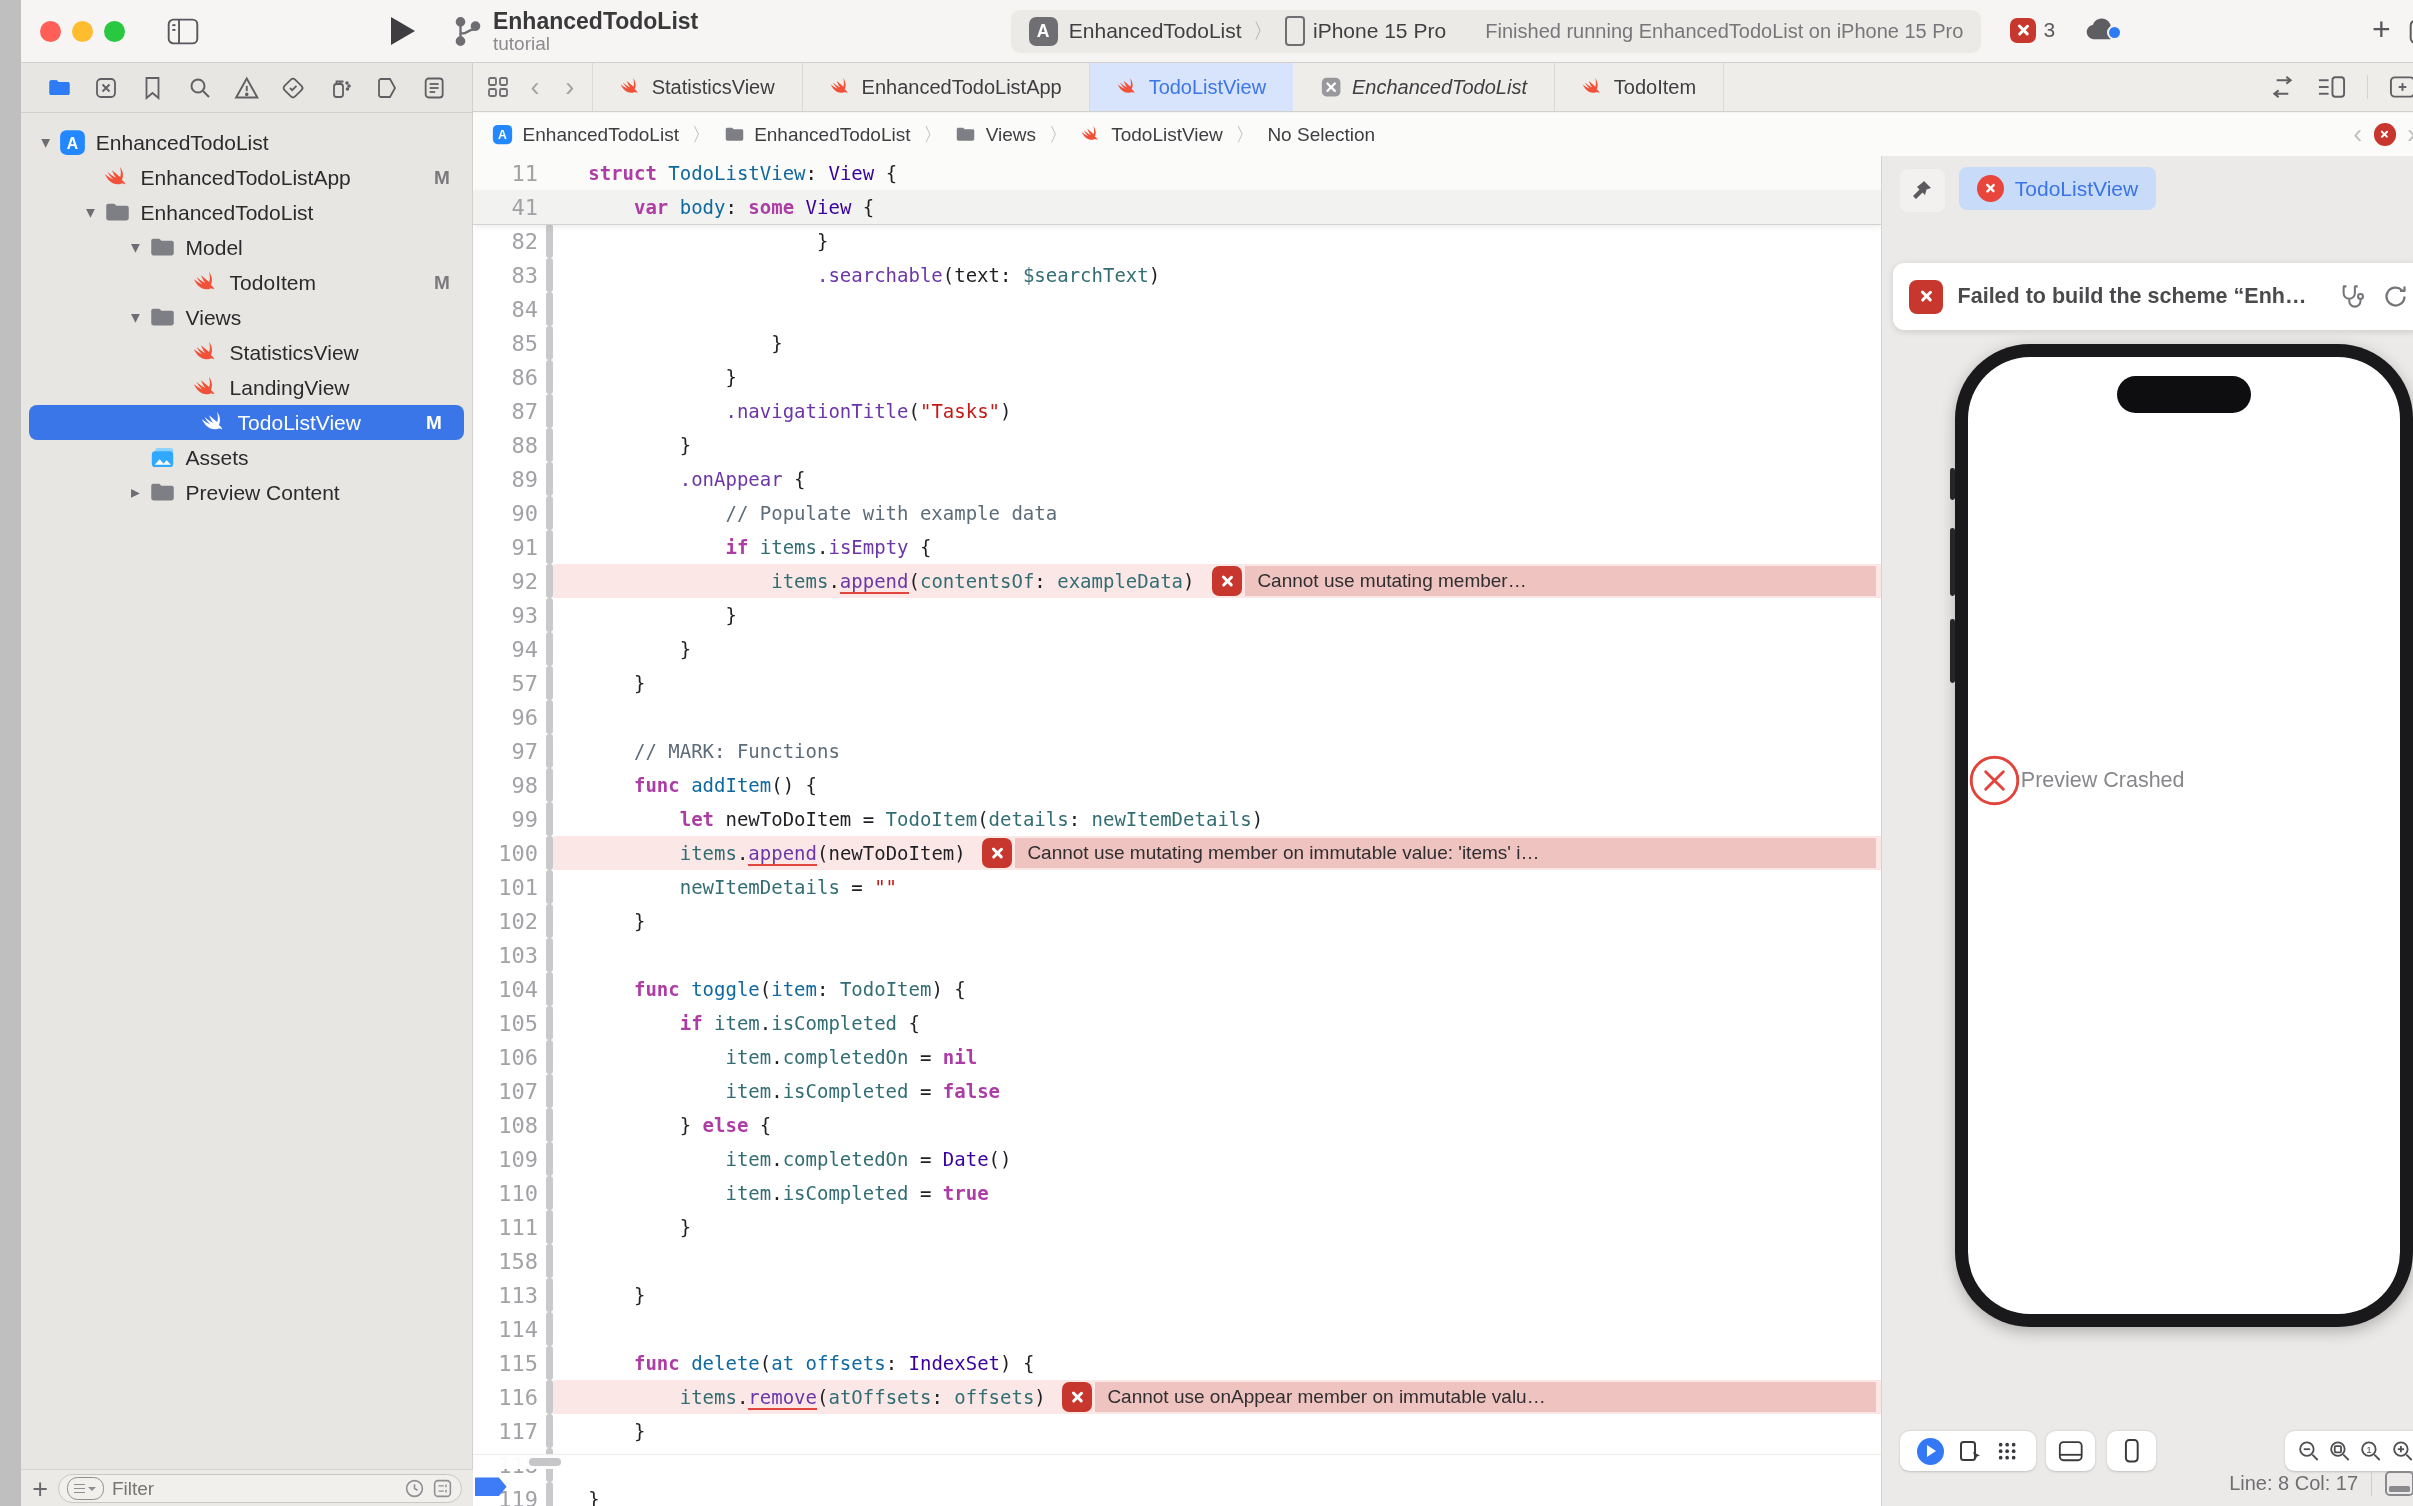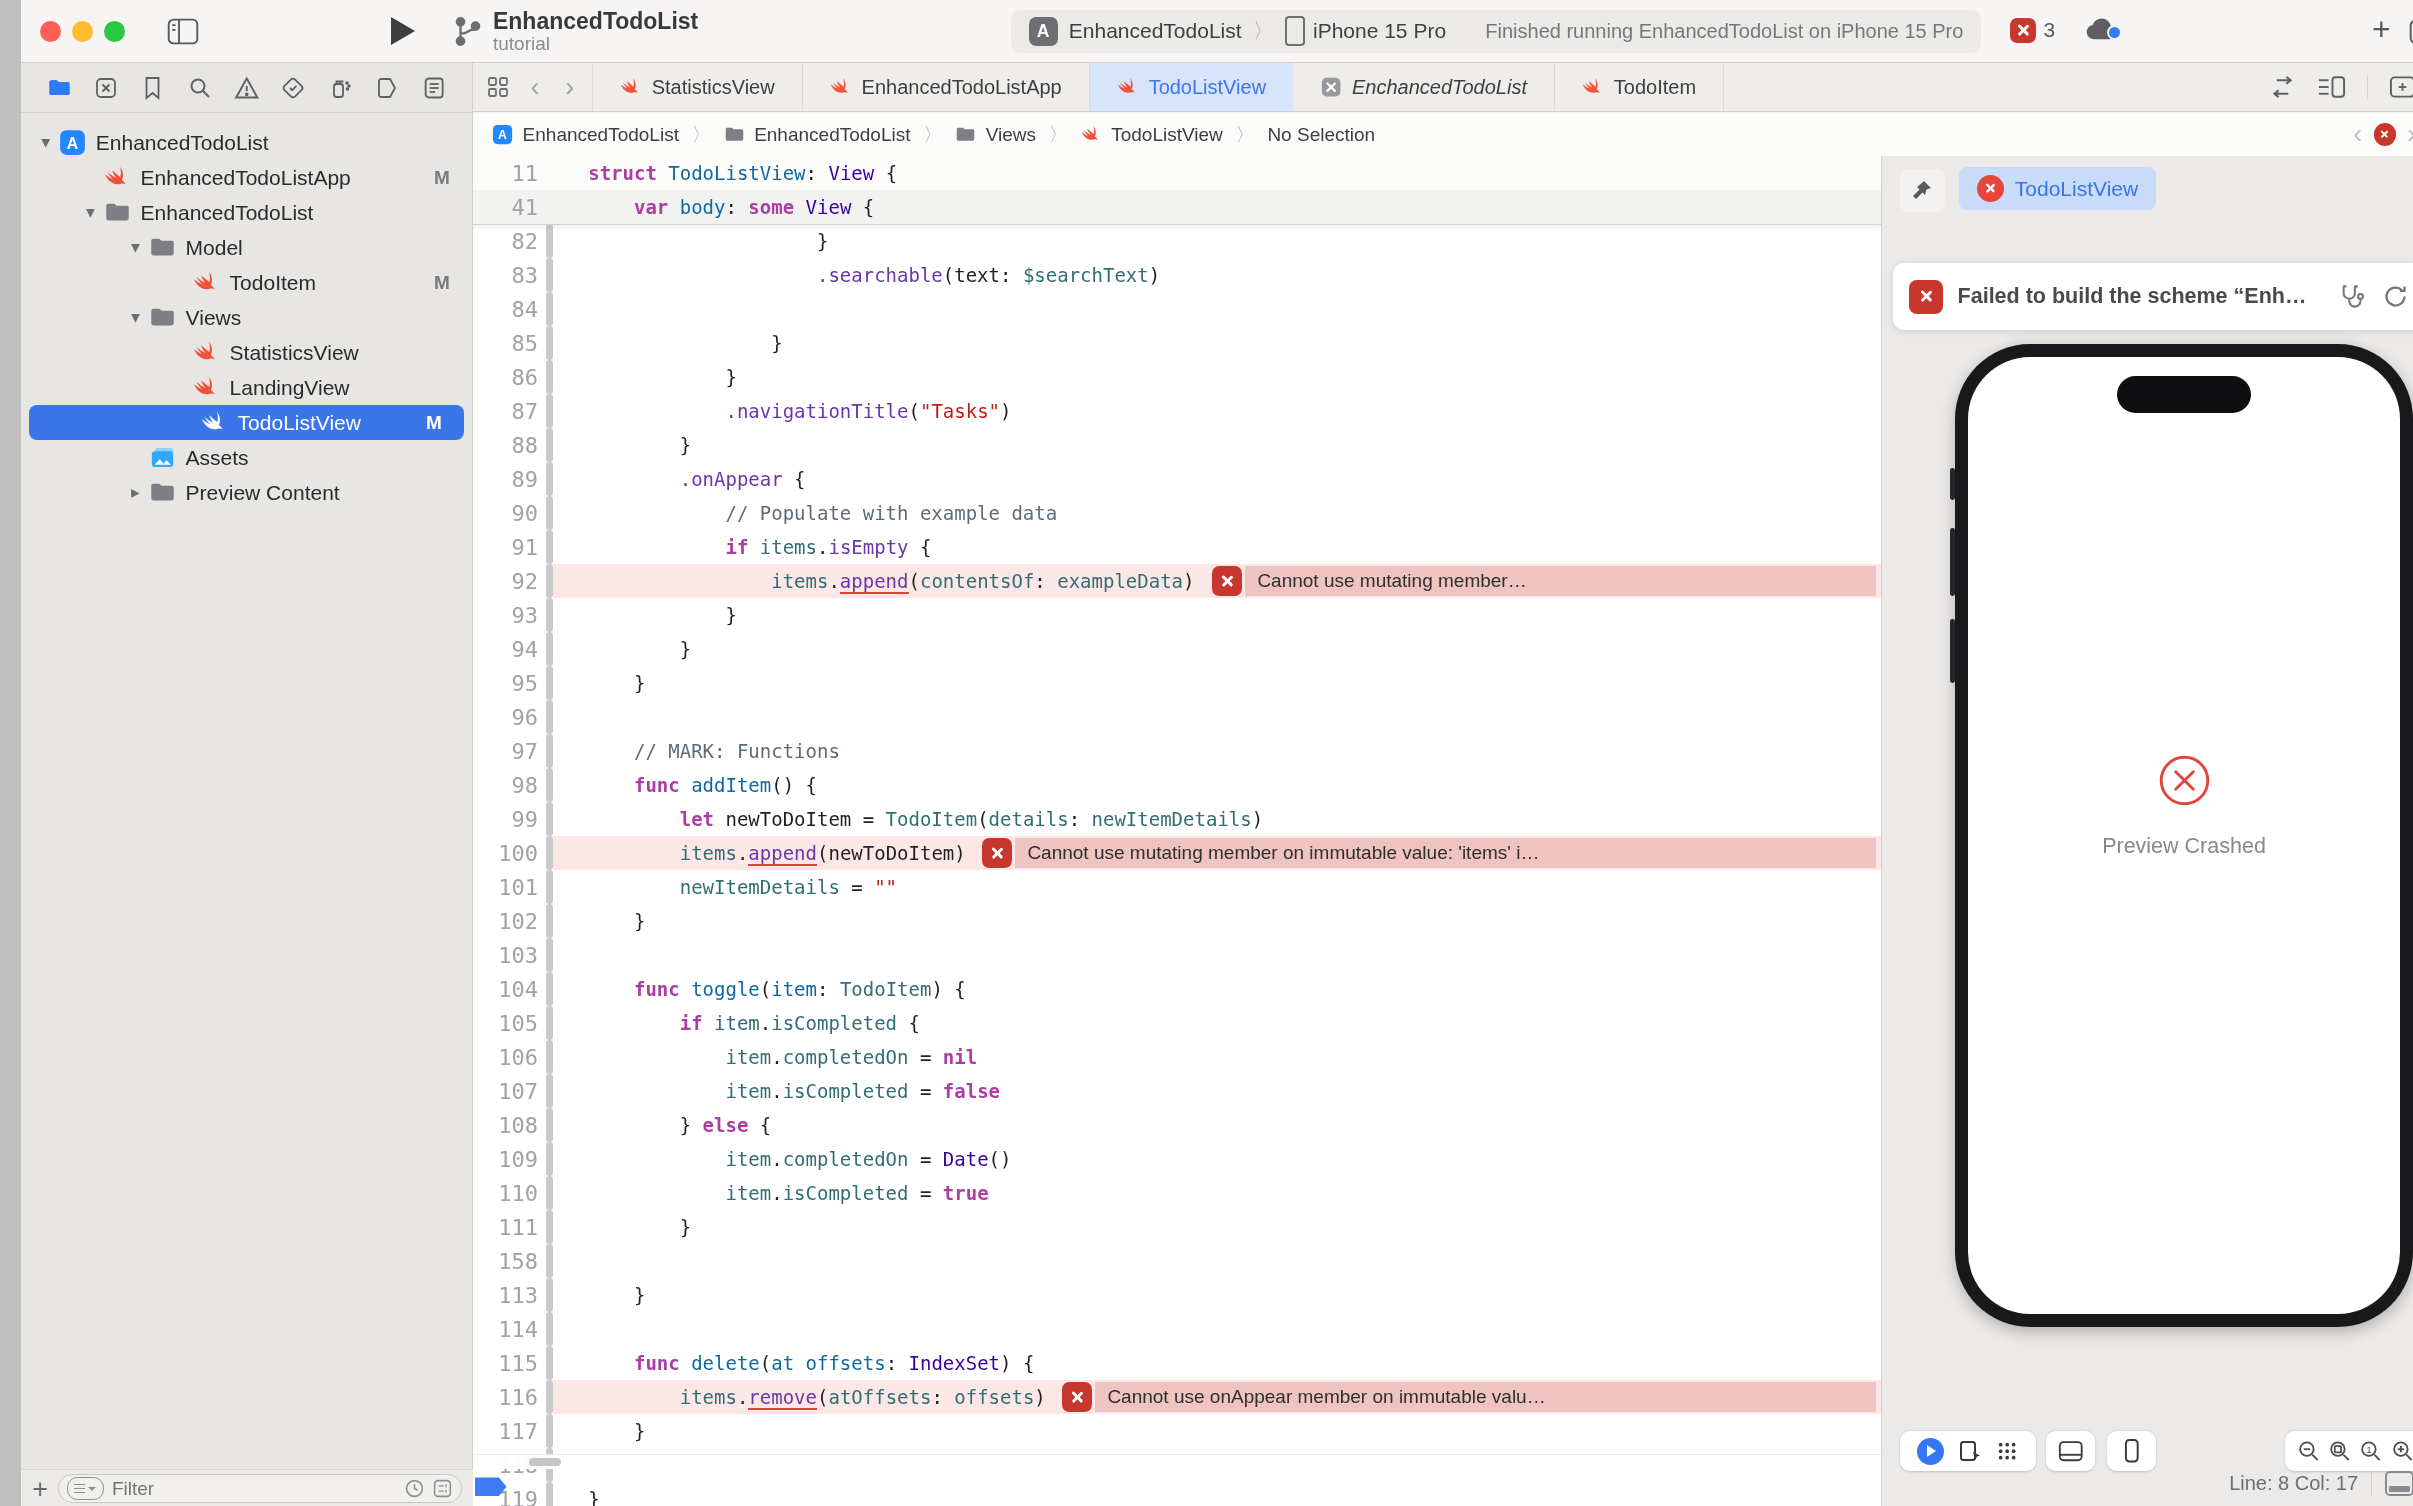--- a/index.html
+++ b/index.html
@@ -135,21 +135,21 @@
   .bannericons{display:flex;align-items:center;gap:17.6px;color:#757579;}
   .phone{position:absolute;left:73px;top:188px;width:458px;height:983px;background:#19191B;border-radius:75px;
          box-shadow:0 4.8px 14.4px rgba(0,0,0,.25);}
   .phone .screen{position:absolute;left:12.8px;top:12.8px;right:12.8px;bottom:12.8px;background:#fff;border-radius:62px;
                  display:flex;flex-direction:column;align-items:center;}
   .island{position:absolute;left:50%;transform:translateX(-50%);top:19px;width:134px;height:37px;
           background:#0E0E10;border-radius:19px;}
   .nub{position:absolute;background:#262628;border-radius:2.4px;width:4.8px;}
   .nub.l1{left:-4.8px;top:124px;height:32px;} .nub.l2{left:-4.8px;top:184px;height:68px;}
   .nub.l3{left:-4.8px;top:275px;height:64px;} .nub.r1{right:-4.8px;top:200px;height:96px;}
-  .crash{position:absolute;left:0;right:0;top:397px;display:flex;flex-direction:column;align-items:center;gap:27px;}
+  .crash{position:absolute;left:0;right:0;top:397px;display:flex;flex-direction:row;align-items:center;}
   .crashtext{font-size:21.5px;color:#87878C;}
   
   .pillrow{position:absolute;left:0;right:0;top:1275px;height:40px;}
   .pill{position:absolute;height:40px;background:#FFFFFF;border-radius:9.6px;box-shadow:0 0.8px 2.4px rgba(0,0,0,.18);
         display:flex;align-items:center;justify-content:center;gap:14.4px;padding:0 11.2px;box-sizing:border-box;color:#4E4E52;}
   .p1{left:17.6px;width:136px;} .p2{left:164px;width:49px;} .p3{left:225px;width:49px;}
   .pz{right:9.6px;width:140px;gap:8px;}
   .playcirc{width:27px;height:27px;border-radius:50%;background:#3478F6;position:relative;flex:none;}
   .playcirc::after{content:"";position:absolute;left:10.4px;top:7.2px;width:0;height:0;
                    border-left:9.6px solid #fff;border-top:6.4px solid transparent;border-bottom:6.4px solid transparent;}
@@ -625,21 +625,21 @@
           </div>
         </div>
         <div class="line">
           <span class="lnum">94</span>
           <span class="cbar"></span>
           <div class="cwrap">
             <span class="code" style="padding-left: 8ch;"><span class="tk-n">}</span></span>
           </div>
         </div>
         <div class="line">
-          <span class="lnum">95</span>
+          <span class="lnum">57</span>
           <span class="cbar"></span>
           <div class="cwrap">
             <span class="code" style="padding-left: 4ch;"><span class="tk-n">}</span></span>
           </div>
         </div>
         <div class="line">
           <span class="lnum">96</span>
           <span class="cbar"></span>
           <div class="cwrap">
             <span class="code" style="padding-left: 0ch;"></span>

